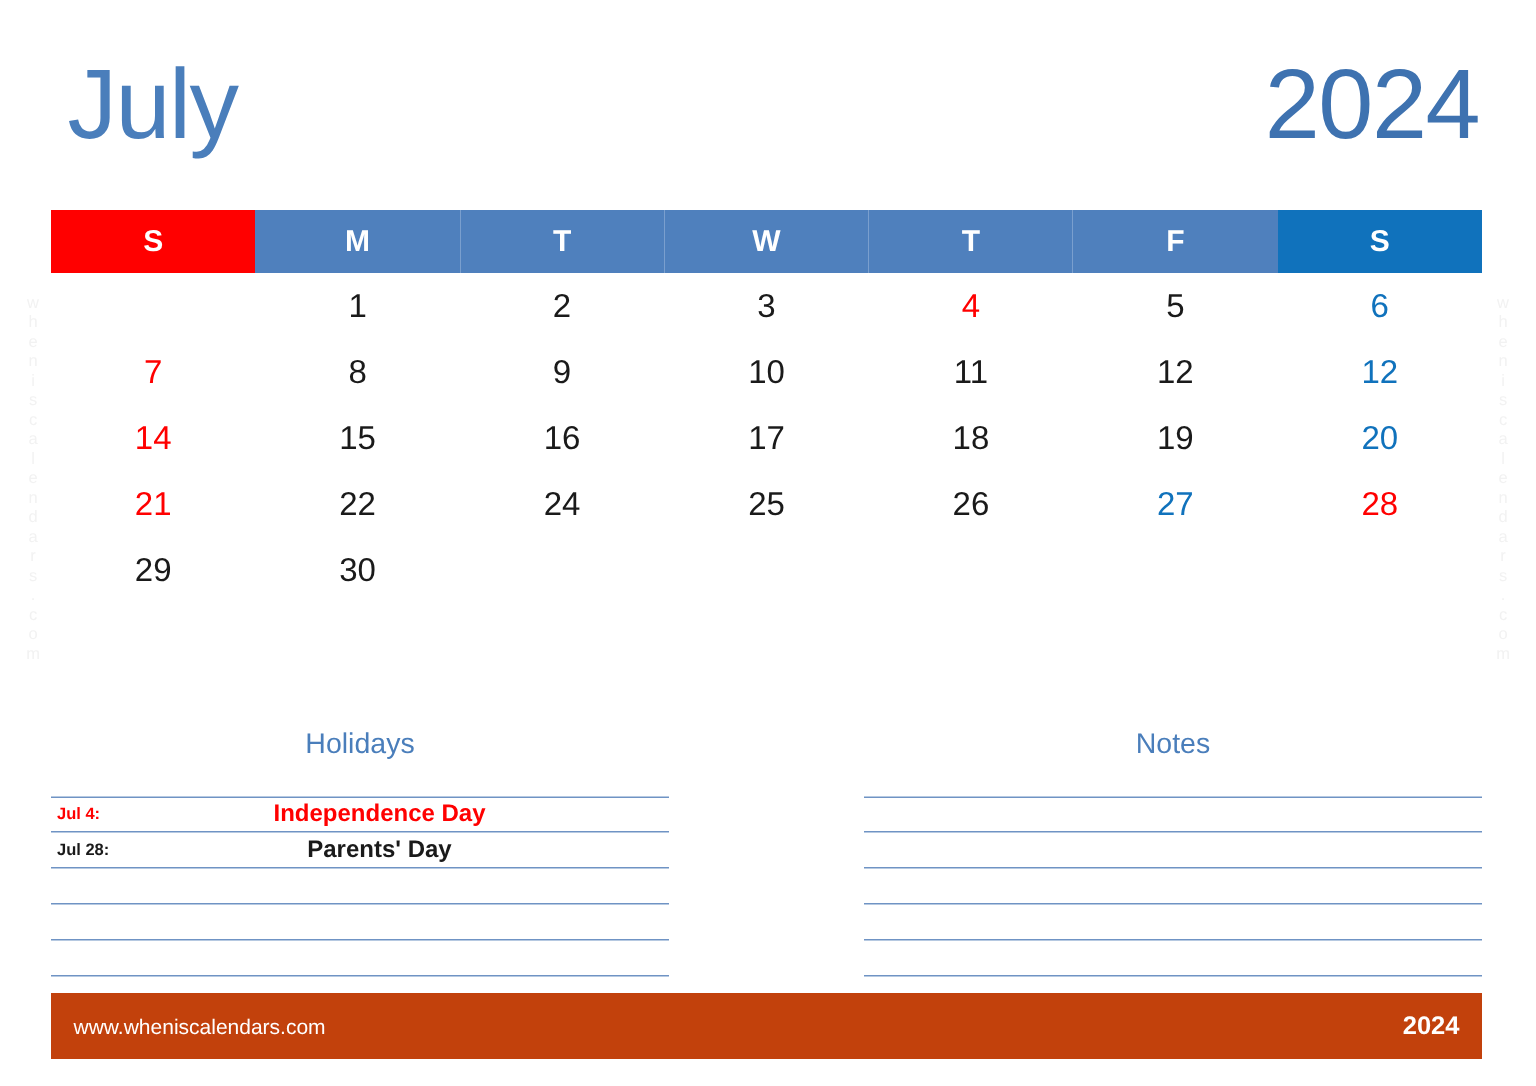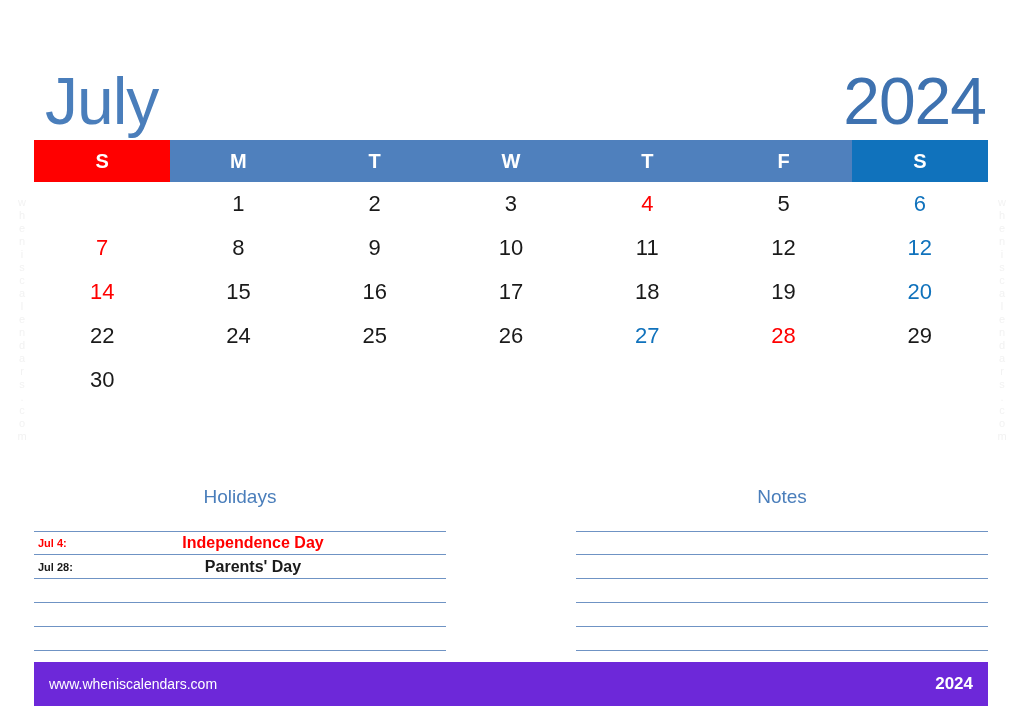--- a/index.html
+++ b/index.html
@@ -20,21 +20,21 @@
   }
 
   
   .title-row {
     position: absolute;
     left: 34px;
     top: 36px;
     width: 954px;
     height: 98px;
     display: flex;
-    align-items: flex-end;
+    align-items: flex-start;
     justify-content: space-between;
   }
   .month-title {
     font-size: 66px;
     font-weight: 400;
     color: #4a7ebb;
     letter-spacing: -1px;
     line-height: 1;
     padding-left: 11px;
   }
@@ -138,21 +138,21 @@
   .rule-row.red .hol-date,
   .rule-row.red .hol-name { color: #ff0000; }
 
   
   .footer {
     position: absolute;
     left: 34px;
     top: 662px;
     width: 954px;
     height: 44px;
-    background: #6d28d9;
+    background: #c2410c;
     display: flex;
     align-items: center;
     justify-content: space-between;
     padding: 0 15px;
   }
   .footer-url {
     font-size: 14px;
     color: #ffffff;
   }
   .footer-year {
@@ -213,20 +213,21 @@
       <div class="day-cell">11</div>
       <div class="day-cell">12</div>
       <div class="day-cell sat">12</div>
       <div class="day-cell sun">14</div>
       <div class="day-cell">15</div>
       <div class="day-cell">16</div>
       <div class="day-cell">17</div>
       <div class="day-cell">18</div>
       <div class="day-cell">19</div>
       <div class="day-cell sat">20</div>
+      <div class="day-cell sun">21</div>
       <div class="day-cell">22</div>
       <div class="day-cell">24</div>
       <div class="day-cell">25</div>
       <div class="day-cell">26</div>
       <div class="day-cell sat">27</div>
       <div class="day-cell sun">28</div>
       <div class="day-cell">29</div>
       <div class="day-cell">30</div>
       <div class="day-cell empty"></div>
       <div class="day-cell empty"></div>

